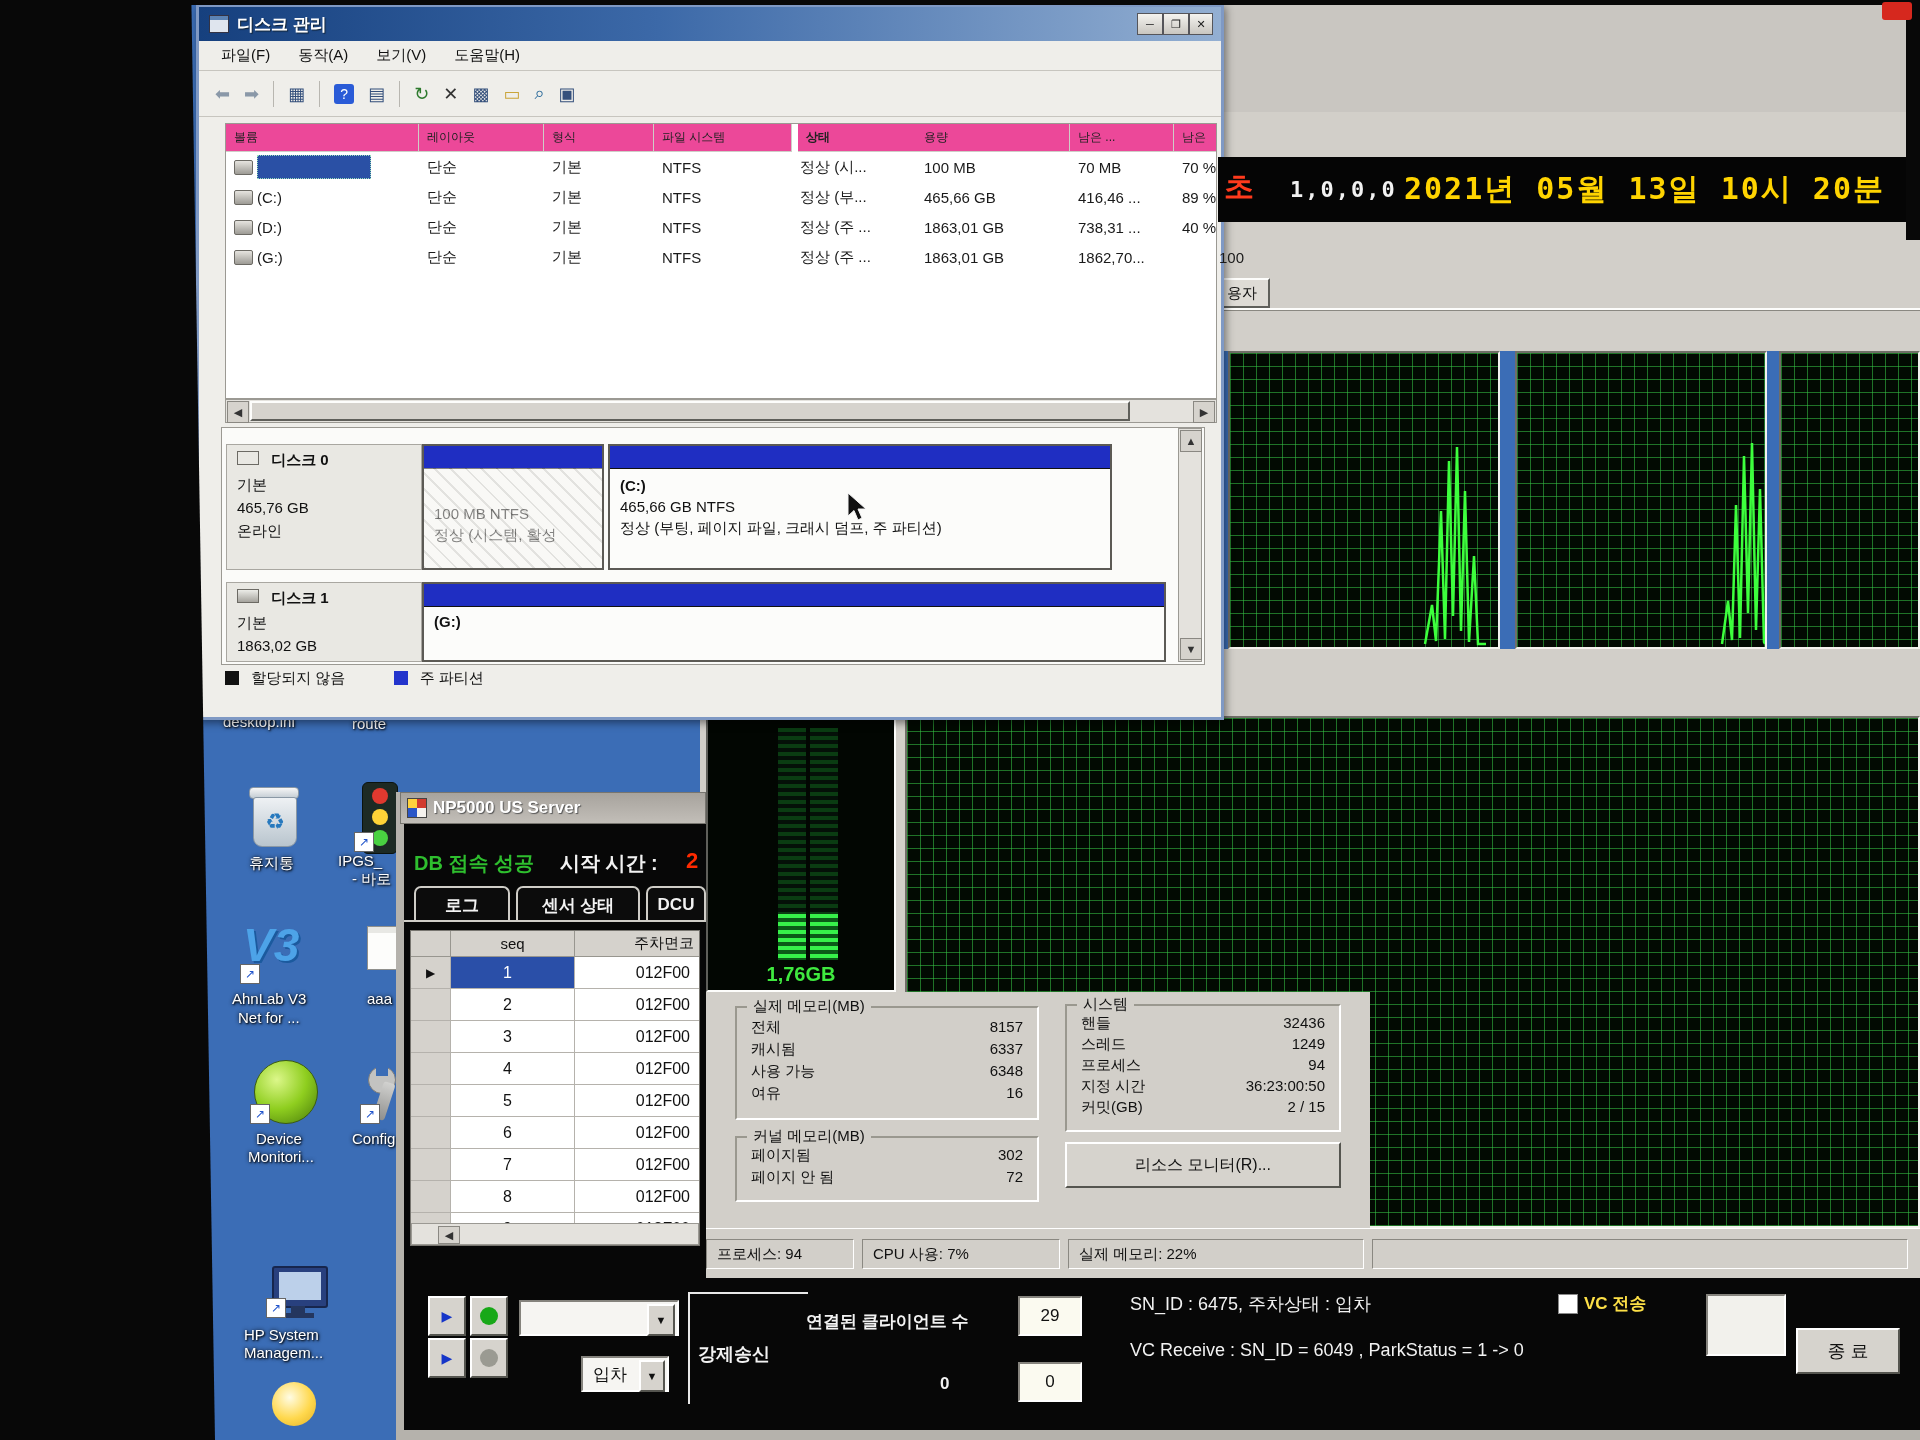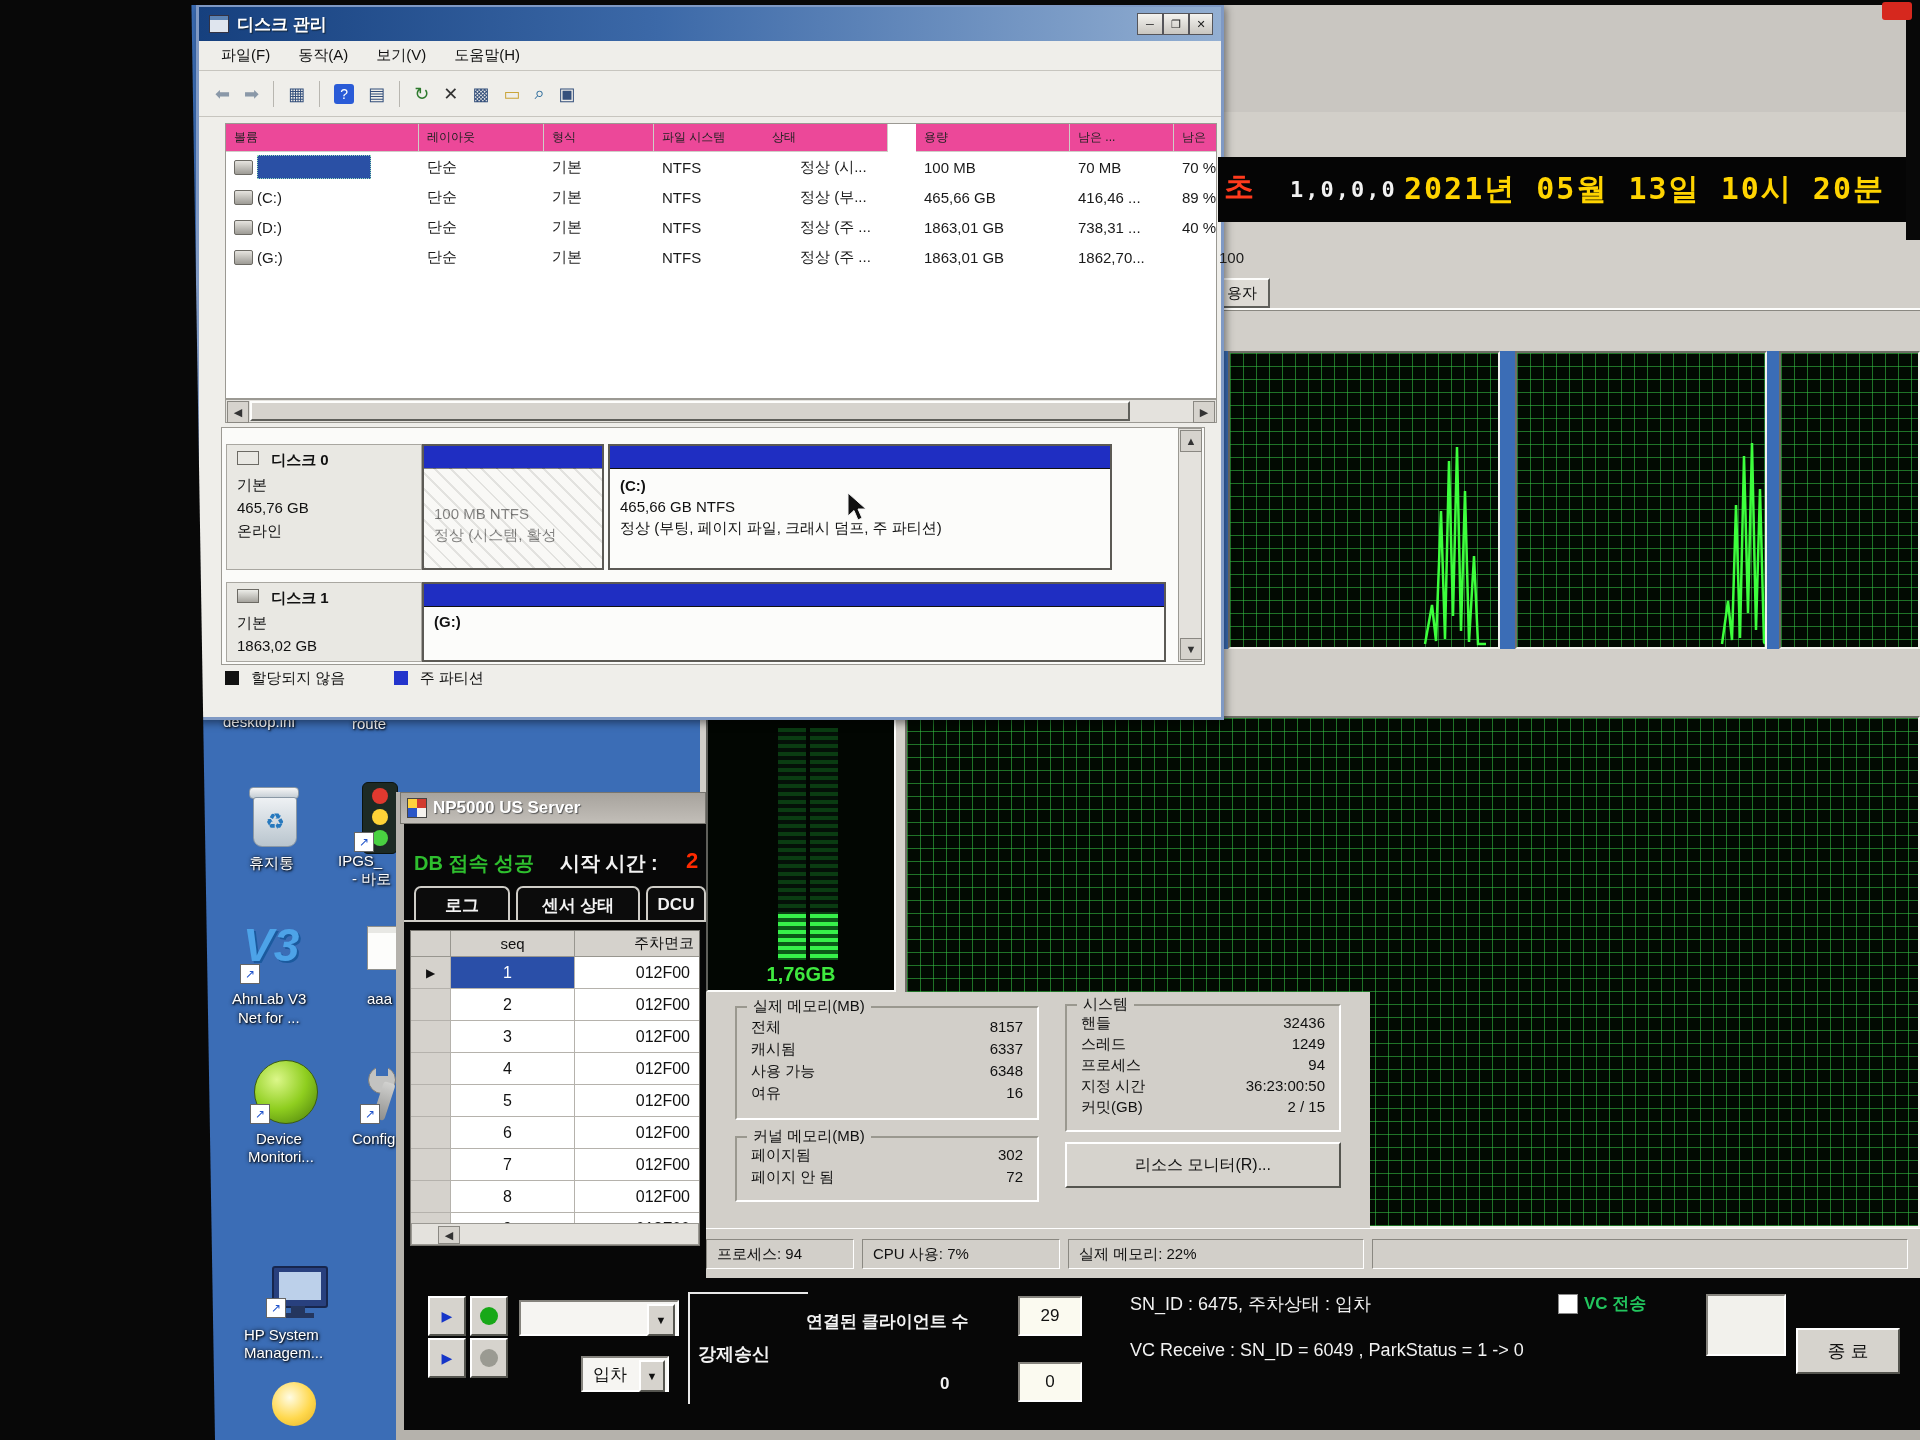--- a/index.html
+++ b/index.html
@@ -315,21 +315,21 @@
 
   <div class="abs" style="left:806px;top:1310px;color:#f2f2f2;font-size:17px;font-weight:bold;">연결된 클라이언트 수</div>
   <div class="abs npwhite" style="left:1018px;top:1296px;width:64px;height:40px;background:#fbfaf0;">29</div>
   <div class="abs" style="left:940px;top:1374px;color:#f2f2f2;font-size:17px;font-weight:bold;">0</div>
   <div class="abs npwhite" style="left:1018px;top:1362px;width:64px;height:40px;background:#fbfaf0;">0</div>
 
   <div class="abs" style="left:1130px;top:1292px;color:#f2f2f2;font-size:18px;">SN_ID : 6475, 주차상태 : 입차</div>
   <div class="abs" style="left:1130px;top:1340px;color:#f2f2f2;font-size:18px;">VC Receive :    SN_ID = 6049 , ParkStatus = 1 -&gt; 0</div>
 
   <div class="abs" style="left:1558px;top:1294px;width:18px;height:18px;background:#fff;border:1px solid #888;"></div>
-  <div class="abs" style="left:1584px;top:1292px;color:#22c55e;font-size:17px;font-weight:bold;">VC 전송</div>
+  <div class="abs" style="left:1584px;top:1292px;color:#fde047;font-size:17px;font-weight:bold;">VC 전송</div>
   <div class="abs npwhite" style="left:1706px;top:1294px;width:80px;height:62px;background:#f2f1ec;"></div>
   <div class="abs btn" style="left:1796px;top:1328px;width:100px;height:42px;font-size:18px;">종 료</div>
 
   <div class="abs" id="dmwin">
     <div class="abs" id="dmtitle">
       <div style="width:18px;height:16px;margin-left:10px;background:#dfe5ee;border:1px solid #334;box-shadow:inset 0 4px 0 #5b83b4;"></div>
       <span class="t">디스크 관리</span>
       <div class="capbtn abs" style="left:938px;top:6px;">─</div>
       <div class="capbtn abs" style="left:964px;top:6px;">❐</div>
       <div class="capbtn abs" style="left:990px;top:6px;width:22px;">✕</div>
@@ -355,21 +355,21 @@
       <span class="tico" style="color:#caa53a;">▭</span>
       <span class="tico" style="color:#2a6a9a;">⌕</span>
       <span class="tico">▣</span>
     </div>
 
     <div class="abs" id="dmlist">
       <div class="hcell" style="left:0;width:193px;">볼륨</div>
       <div class="hcell" style="left:193px;width:125px;">레이아웃</div>
       <div class="hcell" style="left:318px;width:110px;">형식</div>
       <div class="hcell" style="left:428px;width:138px;">파일 시스템</div>
-      <div class="hcell" style="left:538px;width:124px;">상태</div>
+      <div class="hcell" style="left:572px;width:124px;font-weight:bold;">상태</div>
       <div class="hcell" style="left:690px;width:154px;">용량</div>
       <div class="hcell" style="left:844px;width:104px;">남은 ...</div>
       <div class="hcell" style="left:948px;width:42px;border-right:none;">남은</div>
       <div class="abs" id="vol-rows" style="left:0;top:28px;width:990px;height:244px;">
           <div class="vrow" style="top: 0px;">
             <div class="vcell" style="left: 0px; width: 193px;">
               <span class="drive-ico"></span>
               <span class="selbox"></span>
             </div>
             <div class="vcell" style="left: 193px; width: 125px;">단순</div>

